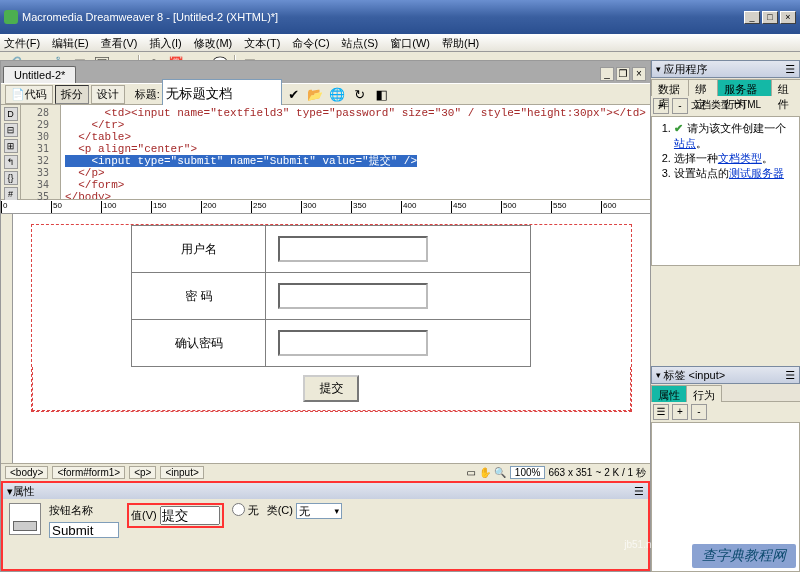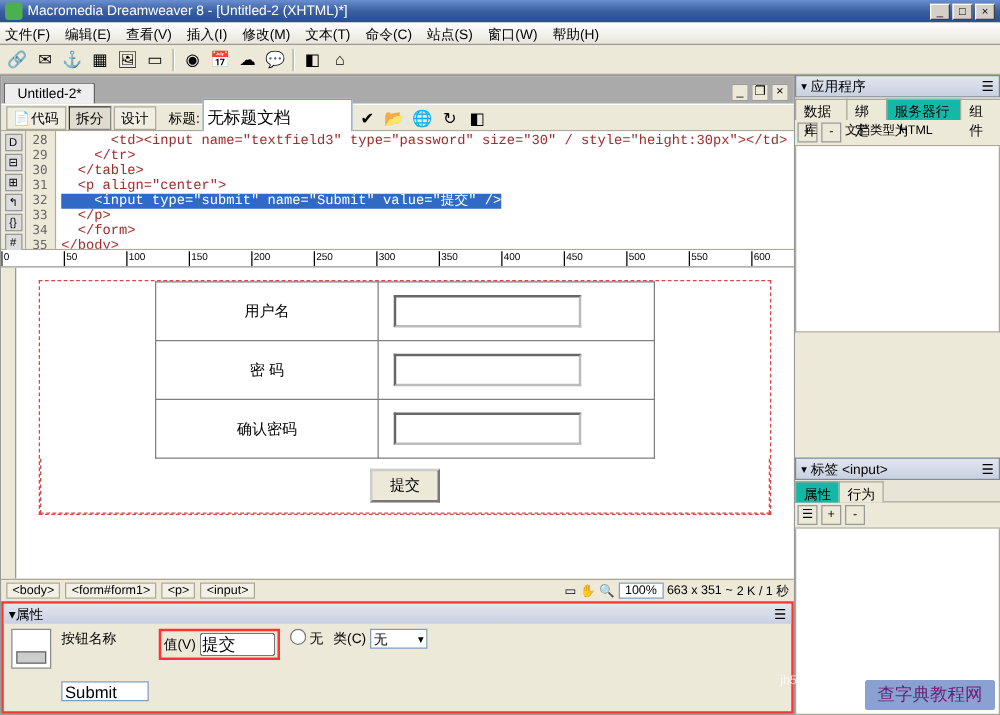--- a/index.html
+++ b/index.html
@@ -1,19 +1,19 @@
 <!DOCTYPE html>
 <html><head>
 <meta charset="utf-8">
 <style>
   * { box-sizing: border-box; margin: 0; padding: 0; }
   body { font-family: "SimSun", Tahoma, Arial, sans-serif; font-size: 11px; background:#ECE9D8; overflow:hidden; width:800px; height:572px; position:relative; }
   .menubar { height:18px; background:linear-gradient(#fff,#e7e5db); display:flex; padding:2px 4px; border-bottom:1px solid #999; }
   .menubar span { margin-right:12px; cursor:default; }
-  .titlebar { height:18px; background:linear-gradient(#6a8fd0,#3a5fa0,#2a4f90); color:#fff; display:flex; align-items:center; padding:0 4px; font-size:11px; }
+  .titlebar { height:34px; background:linear-gradient(#6a8fd0,#3a5fa0,#2a4f90); color:#fff; display:flex; align-items:center; padding:0 4px; font-size:11px; }
   .titlebar .icon { width:14px; height:14px; background:#4CAF50; border-radius:3px; margin-right:4px; }
   .titlebar .winbtns { margin-left:auto; display:flex; }
   .titlebar .winbtns span { display:inline-block; width:16px; height:13px; background:#d4d0c8; border:1px solid #fff; border-right-color:#404040; border-bottom-color:#404040; margin-left:2px; text-align:center; line-height:11px; color:#000; font-family:Arial; font-size:9px; }
   .toolbar { height:24px; background:#ECE9D8; border-bottom:1px solid #aca899; display:flex; align-items:center; padding:1px 4px; gap:2px; }
   .tb-btn { width:20px; height:20px; border:1px solid transparent; display:inline-flex; align-items:center; justify-content:center; font-size:13px; }
   .tb-sep { width:2px; height:18px; border-left:1px solid #aca899; border-right:1px solid #fff; margin:0 2px; }
   .main { position:absolute; top:60px; bottom:0; left:0; right:0; display:flex; }
   .doc-area { flex:1; display:flex; flex-direction:column; border:1px solid #999; background:#ECE9D8; position:relative; }
   .panels { width:164px; display:flex; flex-direction:column; background:#ECE9D8; }
   .panel-head { background:linear-gradient(#e2e6ef,#c8d0e1); height:18px; border:1px solid #7a8aa0; padding:1px 4px; display:flex; align-items:center; font-size:11px; }
@@ -31,34 +31,34 @@
   .doc-tabs { height:22px; display:flex; align-items:flex-end; background:#aaa; padding-left:2px; }
   .doc-tab { background:#eee; border:1px solid #666; border-bottom:none; padding:2px 10px; font-size:11px; border-radius:2px 2px 0 0; }
   .doc-tab-close { margin-left:auto; display:flex; gap:2px; padding-right:4px; padding-bottom:2px;}
   .doc-tab-close span { width:14px; height:14px; background:#ECE9D8; border:1px solid #999; text-align:center; line-height:11px; font-size:10px;}
   .view-row { height:22px; display:flex; align-items:center; padding:2px 4px; background:#ECE9D8; border-top:1px solid #fff; border-bottom:1px solid #aca899; gap:2px;}
   .view-btn { border:1px solid #aca899; padding:1px 5px; background:#f0eee2; font-size:11px;}
   .view-btn.active { background:#e0ddd0; border:1px inset #888;}
   .title-input { border:1px solid #7f9db9; background:#fff; height:30px; width:120px; padding:1px 3px; }
 
   .code-area { height:95px; display:flex; border-bottom:1px solid #aca899; }
-  .gutter { width:24px; background:#ECE9D8; border-right:1px solid #aca899; text-align:center; padding-right:1px; font-family:monospace; font-size:10px; color:#666; line-height:12px; padding-top:2px;}
+  .gutter { width:24px; background:#ECE9D8; border-right:1px solid #aca899; text-align:left; padding-right:1px; font-family:monospace; font-size:10px; color:#666; line-height:12px; padding-top:2px;margin-left:16px;}
   .code-toolbar { width:20px; background:#ECE9D8; border-right:1px solid #aca899; display:flex; flex-direction:column; gap:2px; padding-top:2px; align-items:center;}
   .code-toolbar span { width:14px; height:14px; border:1px solid #999; background:#ddd; font-size:9px; text-align:center; line-height:12px;}
   .code { flex:1; background:#fff; font-family:"Courier New",monospace; font-size:11px; line-height:12px; padding:2px 4px; white-space:pre; overflow:hidden; color:#a52a2a;}
   .code .sel { background:#316ac5; color:#fff; }
 
   .ruler { height:14px; background:#fff; border-bottom:1px solid #999; position:relative; font-size:8px; overflow:hidden;}
   .design { flex:1; background:#fff; display:flex; overflow:hidden;}
   .design-gutter{ width:12px; background:#ECE9D8; border-right:1px solid #999;}
   .design-canvas { flex:1; position:relative; padding:10px 18px; }
   .formbox { border:1px dashed #d44; padding:0; }
   .formtable { border-collapse:collapse; width:400px; margin:0 auto; }
   .formtable td { border:1px solid #7f7f7f; padding:10px 12px; text-align:center; font-size:12px; }
-  .formtable td.lab { width:178px; }
+  .formtable td.lab { width:134px; }
   .formtable td.inp { text-align:left; }
   .formtable input[type=text],.formtable input[type=password]{ width:150px; height:26px; border:2px inset #bbb; }
   .submitbar { text-align:center; padding:8px; border:1px dashed #d44; border-top:none;}
   .submitbar input{ padding:3px 14px; border:2px outset #ccc; background:#ECE9D8; font-size:12px;}
 
   .status-row { height:18px; background:#ECE9D8; border-top:1px solid #aca899; display:flex; align-items:center; font-size:10px; padding:0 4px; gap:4px;}
   .status-row .crumb { border:1px solid #aca899; background:#f3f1e6; padding:0 4px;}
   .status-row .right { margin-left:auto; display:flex; gap:3px; align-items:center;}
   .zoombox { border:1px solid #7f9db9; background:#fff; padding:0 4px;}
 
@@ -67,21 +67,21 @@
   .props-body { display:flex; padding:4px 6px; gap:8px; align-items:flex-start;}
   .props-icon { width:32px; height:32px; border:1px solid #888; background:#fff; position:relative;}
   .props-icon:after{content:""; position:absolute; bottom:3px; left:3px; right:3px; height:8px; background:#ccc; border:1px solid #666;}
   .prop-col { display:flex; flex-direction:column; gap:4px; font-size:11px;}
   .prop-line { display:flex; align-items:flex-start; gap:3px; }
   .prop-line input[type=text]{ border:1px solid #7f9db9; height:16px; padding:0 2px; }
   .redbox { border:2px solid #f33; padding:1px 2px; display:inline-flex; align-items:center; gap:3px;}
   .drop { border:1px solid #7f9db9; background:#fff; height:16px; min-width:46px; display:inline-flex; align-items:center; padding:0 2px; position:relative;}
   .drop:after { content:"▾"; position:absolute; right:2px; font-size:9px;}
 
-  .watermark { position:absolute; right:4px; bottom:4px; font-size:14px; color:#701a75; background:rgba(60,100,180,0.6); padding:3px 10px; border-radius:2px; pointer-events:none;}
+  .watermark { position:absolute; right:4px; bottom:4px; font-size:14px; color:#0c4a6e; background:rgba(60,100,180,0.6); padding:3px 10px; border-radius:2px; pointer-events:none;font-style:italic;}
   .watermark2 { position:absolute; right:4px; bottom:22px; font-size:10px; color:#fff; opacity:0.7;}
 
   .small-toolbar{ display:flex; gap:3px; padding:2px; border-bottom:1px solid #aca899;}
   .small-toolbar span{ width:16px; height:16px; border:1px solid #999; background:#ECE9D8; font-size:10px; text-align:center; line-height:14px;}
 
   .ruler span{ position:absolute; top:1px; border-left:1px solid #000; height:12px; padding-left:1px;}
 </style>
 </head>
 <body>
 
@@ -234,21 +234,21 @@
         <span>属性</span>
         <span style="margin-left:auto">☰</span>
       </div>
       <div class="props-body">
         <div class="props-icon"></div>
         <div class="prop-col">
           <span class="prop-line">
               <span>按钮名称</span>
             </span>
           <span class="prop-line">
-              <input type="text" style="width: 70px; margin-top: 23px;" value="Submit">
+              <input type="text" style="width: 70px;" value="Submit">
             </span>
         </div>
         <div class="prop-col">
           <span class="redbox">
             <span>值(V)</span>
             <input type="text" style="width: 60px;" value="提交">
           </span>
         </div>
         <div class="prop-col">
           <label class="prop-line">
@@ -280,20 +280,25 @@
       <span class="active">服务器行为</span>
       <span>组件</span>
     </div>
     <div class="small-toolbar">
       <span>+</span>
       <span>-</span>
       <span style="border:none;width:auto;">文档类型</span>
       <span style="border:none;width:auto;">HTML</span>
     </div>
     <div class="panel-body">
+      <ol>
+        <li><span class="check">✔</span><span>请为该文件创建一个</span><a>站点</a><span>。</span></li>
+        <li><span>选择一种</span><a>文档类型</a><span>。</span></li>
+        <li><span>设置站点的</span><a>测试服务器</a></li>
+      </ol>
     </div>
 
     <div style="height:100px"></div>
 
     <div class="panel-head">
       <span class="tri">▾</span>
         <span>标签 &lt;input&gt;</span>
         <span class="more">☰</span>
     </div>
     <div class="panel-tabs">

